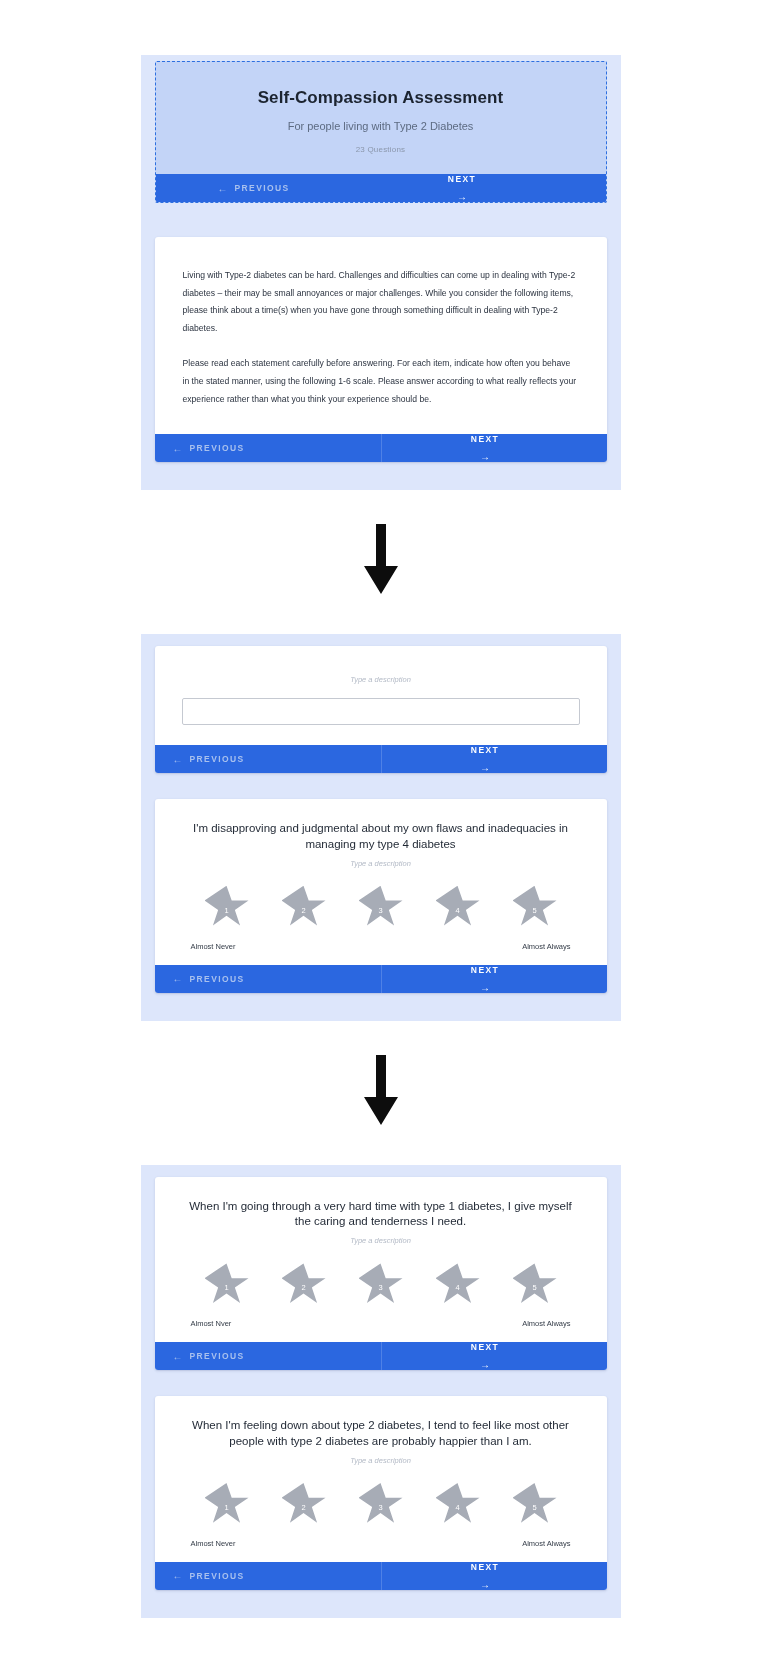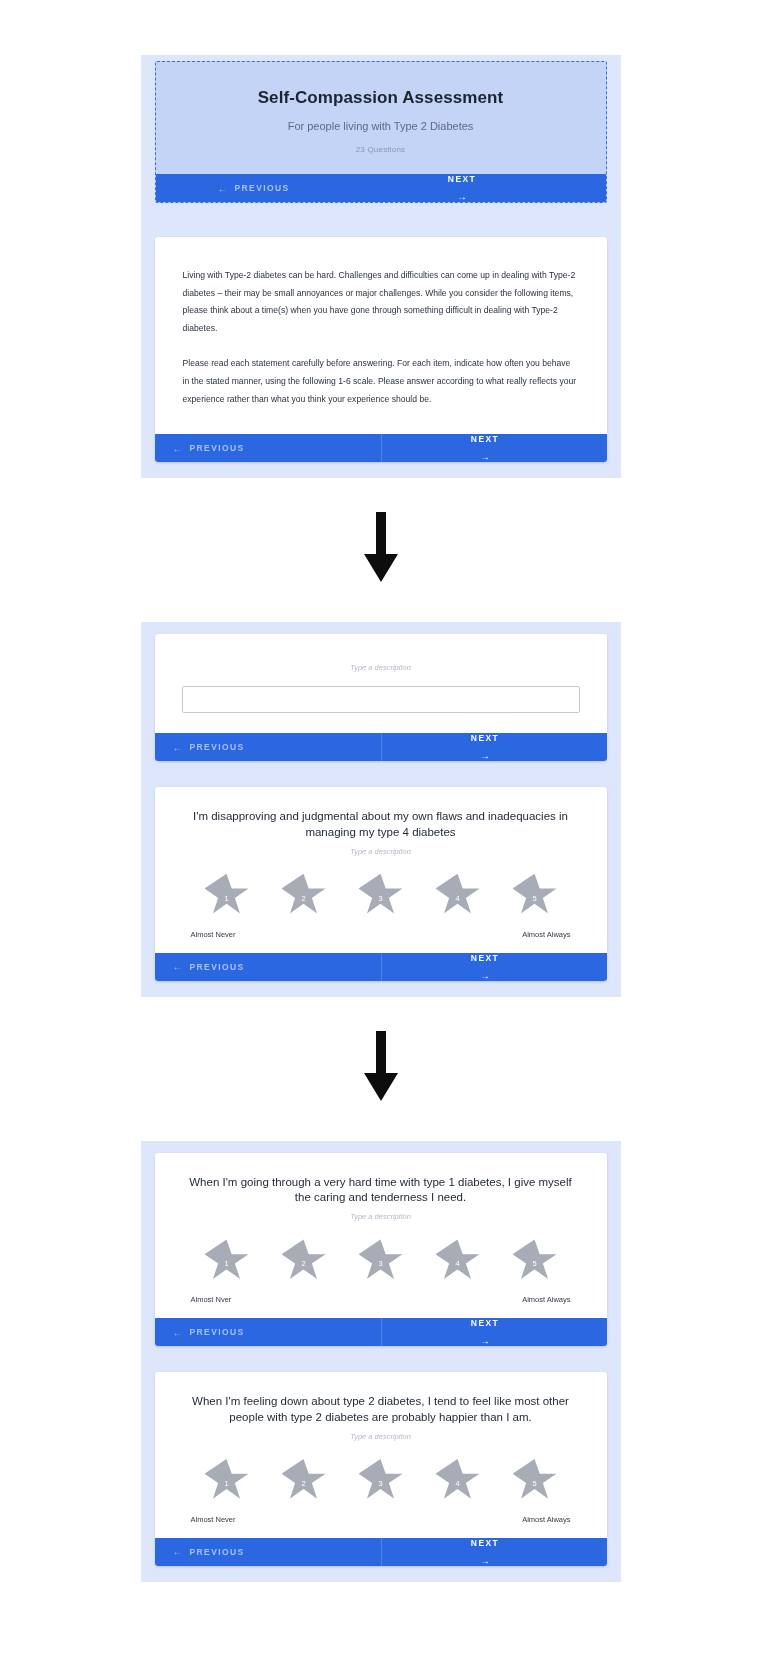--- a/index.html
+++ b/index.html
@@ -21,21 +21,21 @@
     padding: 12px 14px;
   }
   .section.sec1 { padding: 6px 14px 12px 14px; }
 
   
   .card {
     background: #ffffff;
     border-radius: 3px;
     box-shadow: 0 1px 3px rgba(40,60,110,0.14), 0 1px 1px rgba(40,60,110,0.07);
     overflow: hidden;
-    margin-bottom: 4px;
+    margin-bottom: 16px;
   }
   .card + .card { margin-top: 26px; }
 
   
   .header-card {
     border: 1px dashed #2d6fe0;
     border-radius: 2px;
     overflow: hidden;
     background: #c3d4f7;
   }

